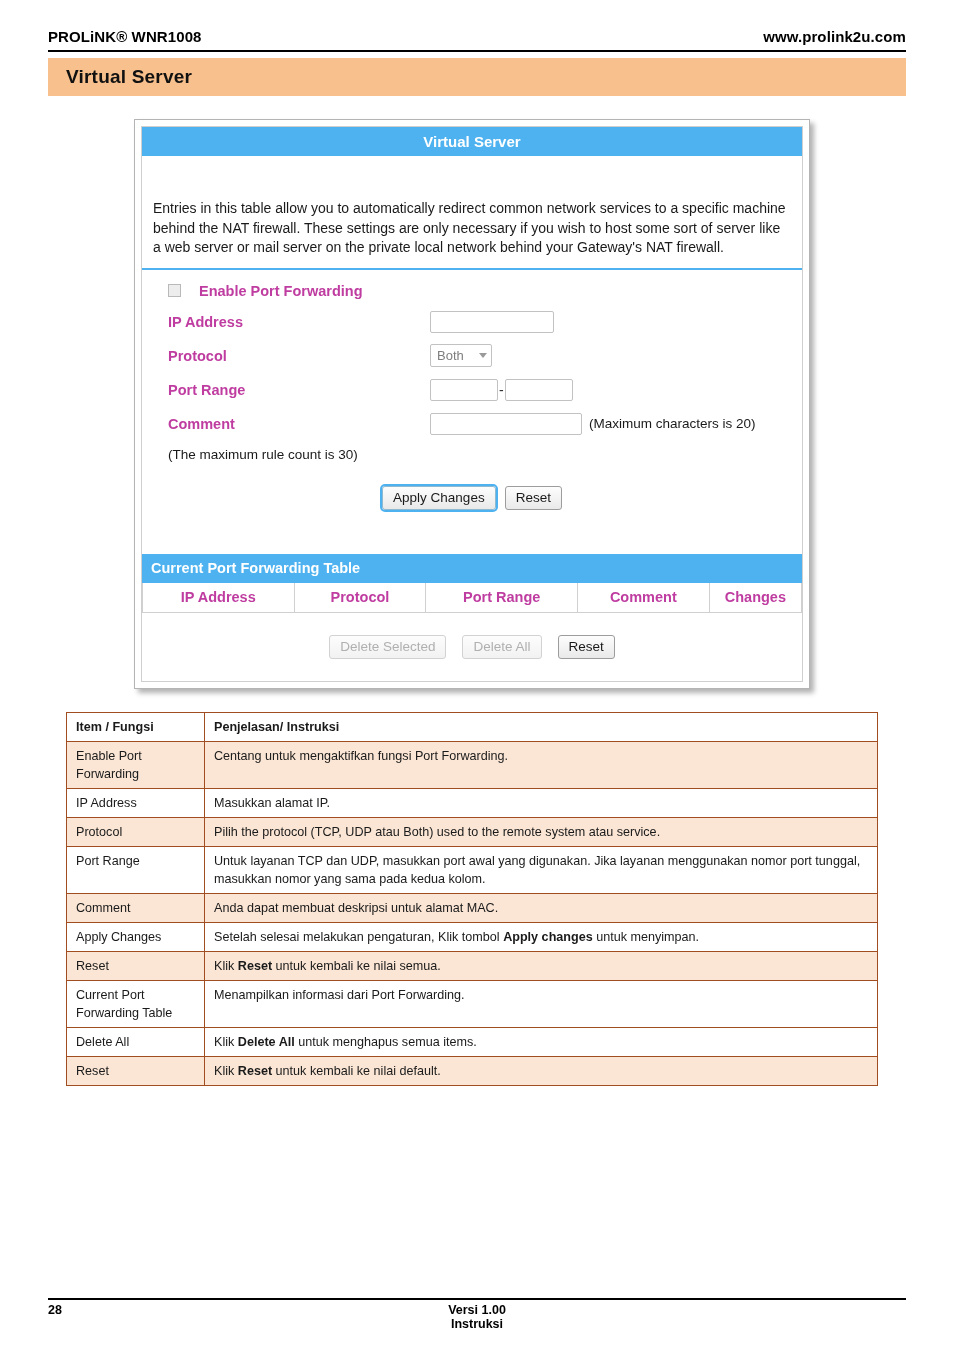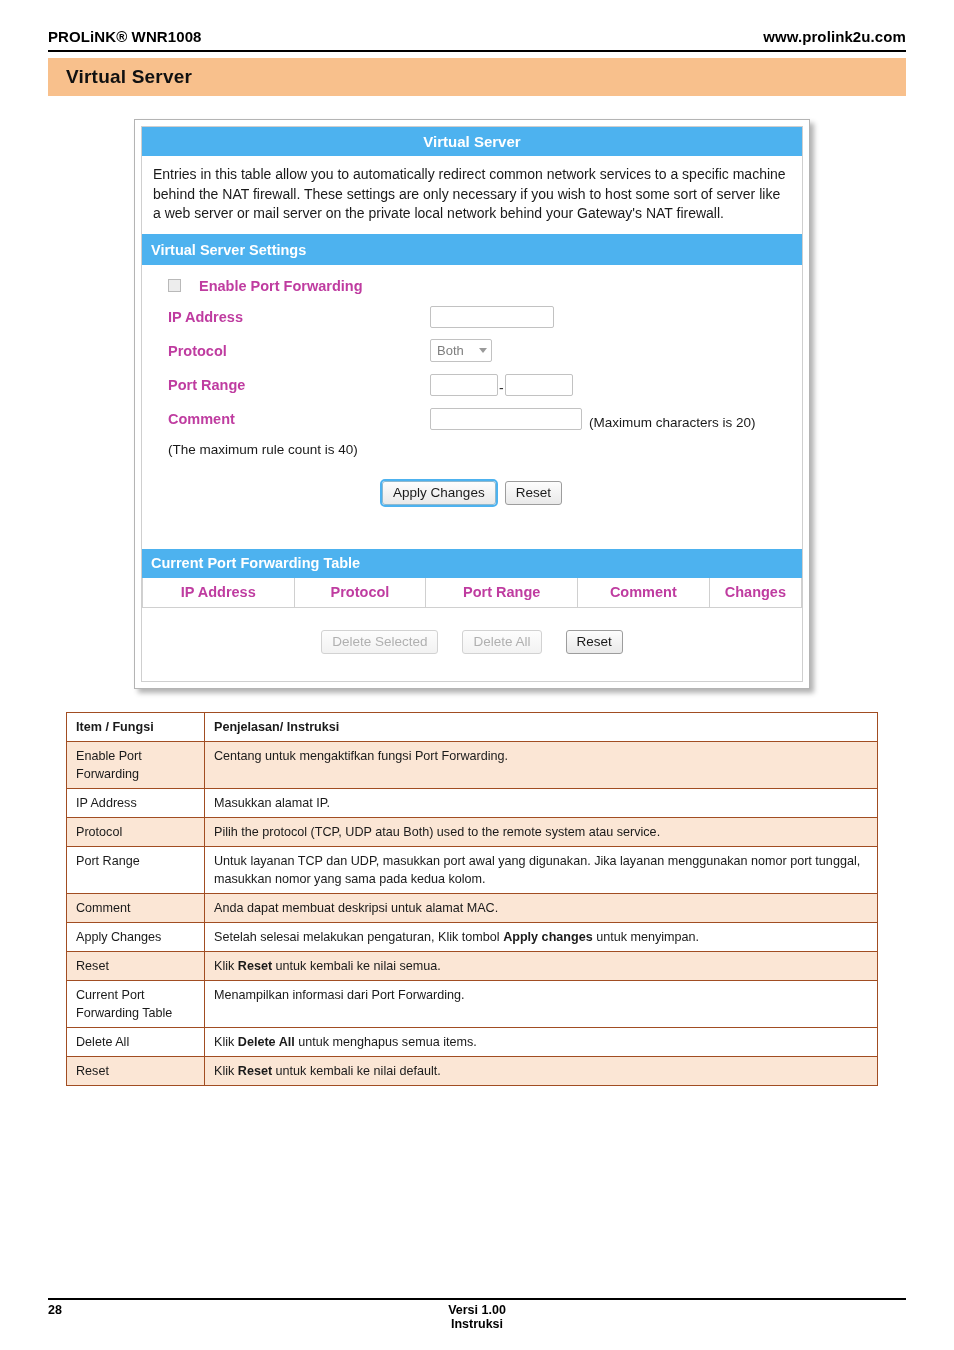--- a/index.html
+++ b/index.html
@@ -75,20 +75,21 @@
   }
   .blue-bar.center { text-align: center; }
   .blue-bar.left   { text-align: left; padding-left: 9px; font-size: 14.5px; }
 
   .intro {
     padding: 9px 12px 10px 11px;
     font-size: 14px;
     line-height: 19.5px;
     color: #1a1a1a;
     border-bottom: 2px solid #4db2ef;
+    margin-top: 34px;
   }
 
   
   .settings-body { padding: 0; }
   .chk-row {
     display: flex; align-items: center;
     padding: 13px 0 6px 26px;
   }
   .fake-checkbox {
     width: 13px; height: 13px;
@@ -102,21 +103,21 @@
     font-weight: bold;
     font-size: 14.5px;
   }
 
   .form-row {
     display: flex; align-items: center;
     min-height: 34px;
     padding-left: 26px;
   }
   .form-label { width: 262px; flex: 0 0 262px; }
-  .form-ctrl  { display: flex; align-items: flex-end; }
+  .form-ctrl  { display: flex; align-items: center; }
 
   .txt {
     border: 1px solid #c2c2c2;
     background: #fff;
     height: 22px;
     border-radius: 2px;
   }
   .txt.ip      { width: 124px; }
   .txt.port    { width: 68px; }
   .txt.comment { width: 152px; }
@@ -184,21 +185,21 @@
   .cpt th {
     border: 1px solid #d0d0d0;
     border-top: none;
     height: 30px;
     color: #bf3ca0;
     font-weight: bold;
     font-size: 14.5px;
     text-align: center;
     background: #fff;
   }
-  .btn-row2 { display:flex; justify-content:center; gap:24px; padding-top: 22px; }
+  .btn-row2 { display:flex; justify-content:center; gap:16px; padding-top: 22px; }
 
   
   .doc-table {
     position: absolute;
     left: 66px; top: 712px; width: 812px;
     border-collapse: collapse;
     font-size: 12.6px;
     color: #1a1a1a;
   }
   .doc-table td, .doc-table th {
@@ -240,21 +241,20 @@
   <span class="title-text">Virtual Server</span>
 </div>
 
 <div class="router-panel">
   <div class="router-inner">
 
     <div class="blue-bar center">Virtual Server</div>
 
     <div class="intro">Entries in this table allow you to automatically redirect common network services to a specific machine behind the NAT firewall. These settings are only necessary if you wish to host some sort of server like a web server or mail server on the private local network behind your Gateway's NAT firewall.</div>
 
-    <div class="blue-bar left">Virtual Server Settings</div>
 
     <div class="settings-body">
 
       <div class="chk-row">
         <span class="fake-checkbox"></span>
         <span class="magenta">Enable Port Forwarding</span>
       </div>
 
       <div class="form-row">
         <span class="form-label magenta">IP Address</span>
@@ -283,21 +283,21 @@
       </div>
 
       <div class="form-row">
         <span class="form-label magenta">Comment</span>
         <span class="form-ctrl">
           <input class="txt comment" type="text" value="" style="">
           <span class="hint">(Maximum characters is 20)</span>
         </span>
       </div>
 
-      <div class="note">(The maximum rule count is 40)</div>
+      <div class="note">(The maximum rule count is 30)</div>
 
       <div class="btn-row">
         <button class="btn focused">Apply Changes</button>
         <button class="btn">Reset</button>
       </div>
 
       <div class="cpt-wrap">
         <div class="blue-bar left">Current Port Forwarding Table</div>
         <table class="cpt">
           <colgroup>

